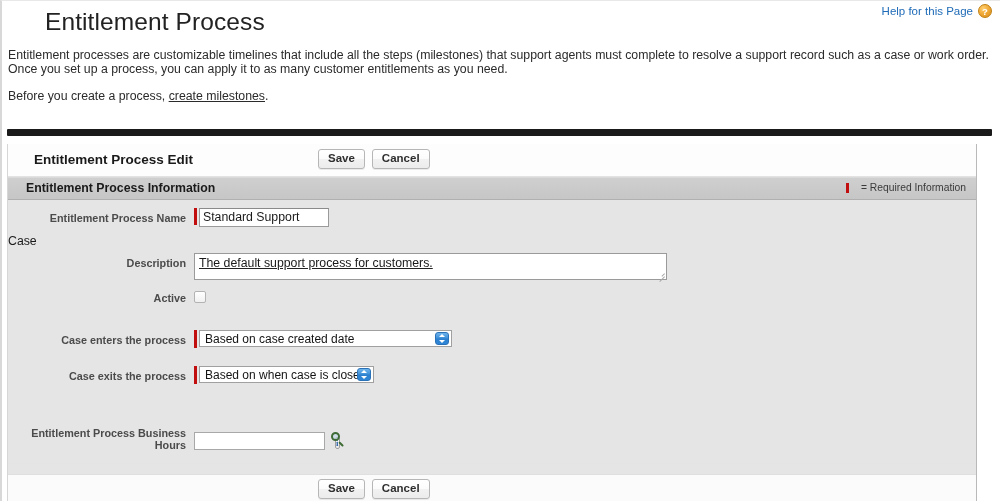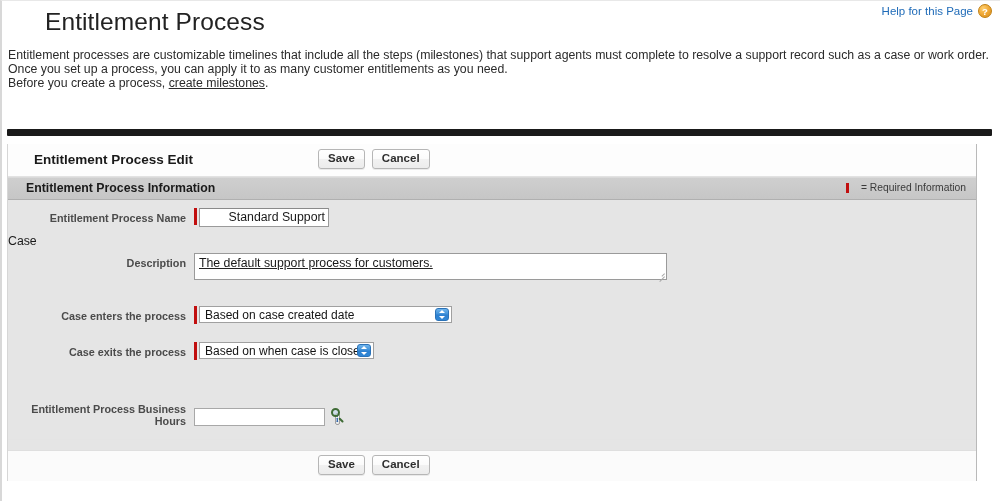--- a/index.html
+++ b/index.html
@@ -71,21 +71,21 @@
   .intro {
     position: absolute;
     left: 6px;
     top: 47px;
     width: 985px;
     font-size: 12.3px;
     line-height: 14px;
     color: #2b2b2b;
   }
   .intro p { margin: 0; }
-  .intro .p2 { }
+  .intro .p2 { margin-top: 13px; }
   .inline-link {
     color: #2b2b2b;
     text-decoration: underline;
     cursor: pointer;
   }
 
   
   .black-bar {
     position: absolute;
     left: 5px;
@@ -222,21 +222,21 @@
     color: #1a1a1a;
     background: #ffffff;
     border: 1px solid #9a9a9a;
     border-top-color: #8a8a8a;
     padding: 1px 3px;
     height: 15px;
     line-height: 15px;
     box-sizing: content-box;
     outline: none;
   }
-  .txt-input.name { width: 122px; text-align: right; }
+  .txt-input.name { width: 122px; }
   .txt-input.hours { width: 123px; height: 14px; border: 1px solid #a8a8a8; }
 
   .static-val {
     font-size: 12.3px;
     color: #1a1a1a;
     padding-top: 2px;
     line-height: 14px;
   }
 
   .desc-area {
@@ -445,20 +445,26 @@
         <div class="form-label">Description</div>
         <div class="form-field desc-wrap">
           <textarea class="desc-area" style="">The default support process for customers.</textarea>
           <span class="resize-grip">
               <i></i>
               <i></i>
             </span>
         </div>
       </div>
 
+      <div class="form-row" style="margin-top:8px;">
+        <div class="form-label">Active</div>
+        <div class="form-field">
+          <span class="chk"></span>
+        </div>
+      </div>
 
     </div>
 
 
     <div class="form-body" style="padding-top:11px;">
 
       <div class="form-row" style="margin-bottom:18px;">
         <div class="form-label">Case enters the process</div>
         <div class="form-field">
           <span class="req-bar tall"></span>

